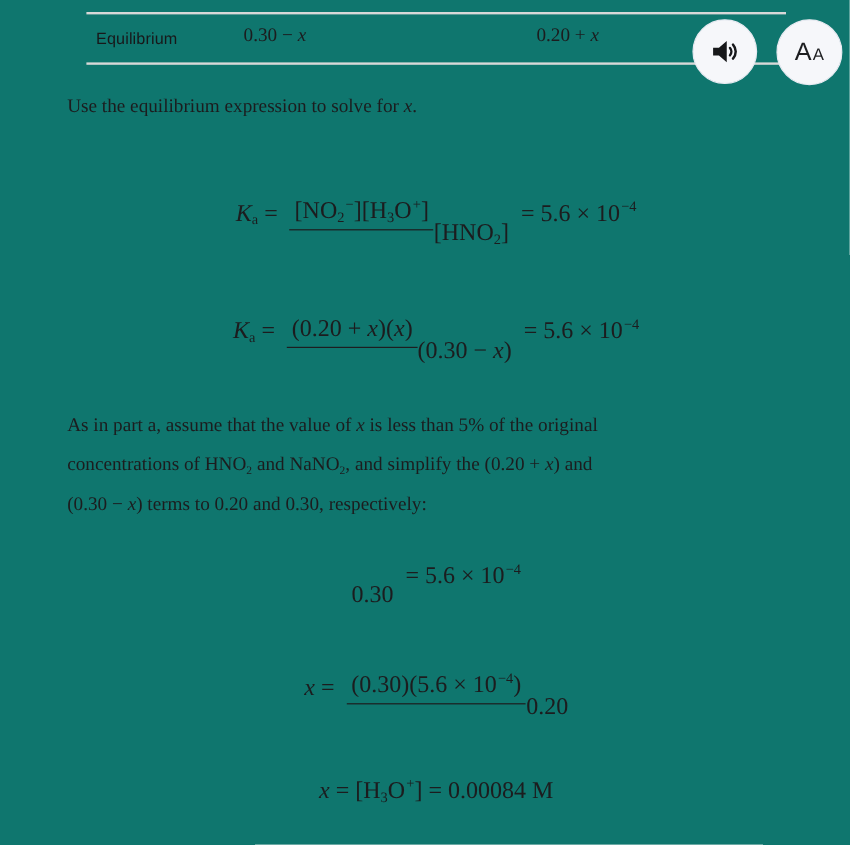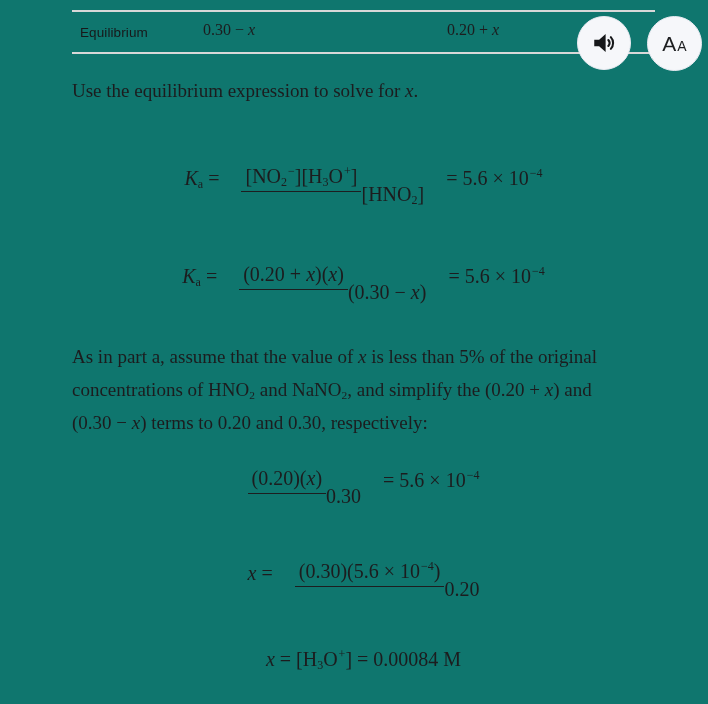--- a/index.html
+++ b/index.html
@@ -16,25 +16,25 @@
   }
   .math-cell{position:absolute;font-size:16px;color:#1c1c1e;text-align:right;}
   .circle-btn{
     position:absolute;width:54px;height:54px;border-radius:50%;
     background:#f6f7fa;border:1px solid #e7eaf1;box-sizing:border-box;
     display:flex;align-items:center;justify-content:center;z-index:3;cursor:pointer;
   }
   .aa-wrap{display:flex;align-items:baseline;font-family:"Liberation Sans","DejaVu Sans",sans-serif;color:#1d1e20;}
   .aa-large{font-size:21px;font-weight:500;}
   .aa-small{font-size:14px;font-weight:500;margin-left:1px;}
-  .para{position:absolute;left:72px;font-size:19px;white-space:nowrap;z-index:1;}
+  .para{position:absolute;left:56px;font-size:16px;white-space:nowrap;z-index:1;}
   .pline{height:33px;}
   .eq{
     position:absolute;left:72px;width:583px;display:flex;
-    justify-content:center;align-items:center;font-size:20px;z-index:1;gap:12px;
+    justify-content:center;align-items:center;font-size:20px;z-index:1;
   }
   .lhs{margin-right:10px;}
   .rhs{margin-left:10px;}
   .frac{display:inline-flex;flex-direction:row;align-items:center;text-align:center;}
   .fnum{padding:0 4px 3px;border-bottom:1.5px solid #1d1d1f;}
   .fden{padding-top:3px;margin-top:30px;}
   .mi{font-style:italic;}
   .msup{font-size:.6em;position:relative;top:-.65em;line-height:1;margin-left:1px;}
   .msub{font-size:.6em;position:relative;top:.28em;line-height:1;}
   .sb-track{
@@ -91,21 +91,20 @@
   </div>
 
   <div class="para" style="top:346px">
     <div class="pline"><span>As in part a, assume that the value of </span><span class="mi">x</span><span> is less than 5% of the original</span></div>
     <div class="pline"><span>concentrations of HNO</span><span class="msub">2</span><span> and NaNO</span><span class="msub">2</span><span>, and simplify the (0.20 + </span><span class="mi">x</span><span>) and</span></div>
     <div class="pline"><span>(0.30 − </span><span class="mi">x</span><span>) terms to 0.20 and 0.30, respectively:</span></div>
   </div>
 
   <div class="eq" style="top:452px">
     <span class="frac">
-      <span class="fnum"><span>(0.20)(</span><span class="mi">x</span><span>)</span></span>
       <span class="fden"><span>0.30</span></span>
     </span>
     <span class="rhs"><span>= 5.6 × 10</span><span class="msup">−4</span></span>
   </div>
 
   <div class="eq" style="top:545px">
     <span class="lhs"><span class="mi">x</span><span> =</span></span>
     <span class="frac">
       <span class="fnum"><span>(0.30)(5.6 × 10</span><span class="msup">−4</span><span>)</span></span>
       <span class="fden"><span>0.20</span></span>

